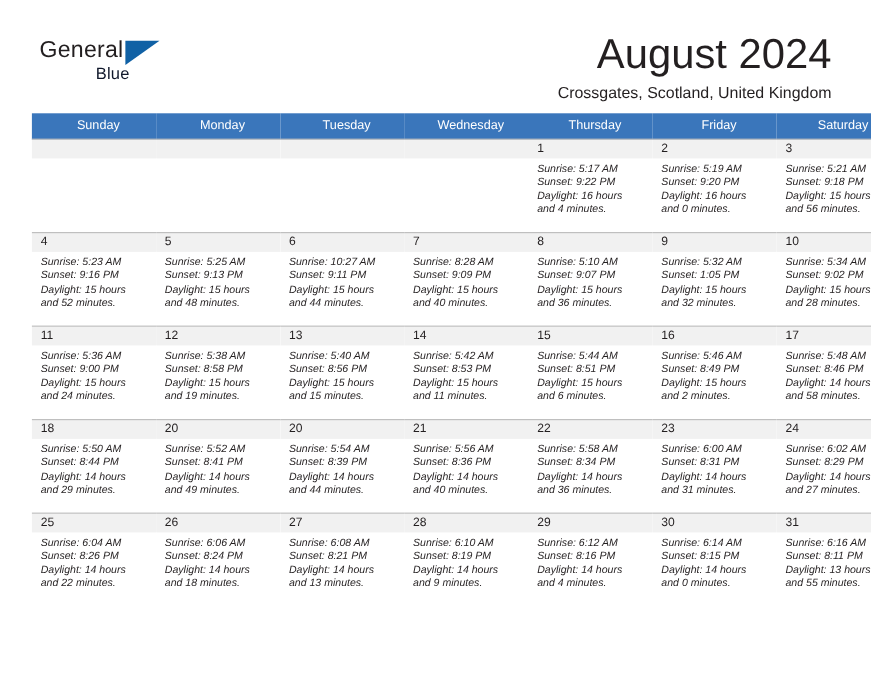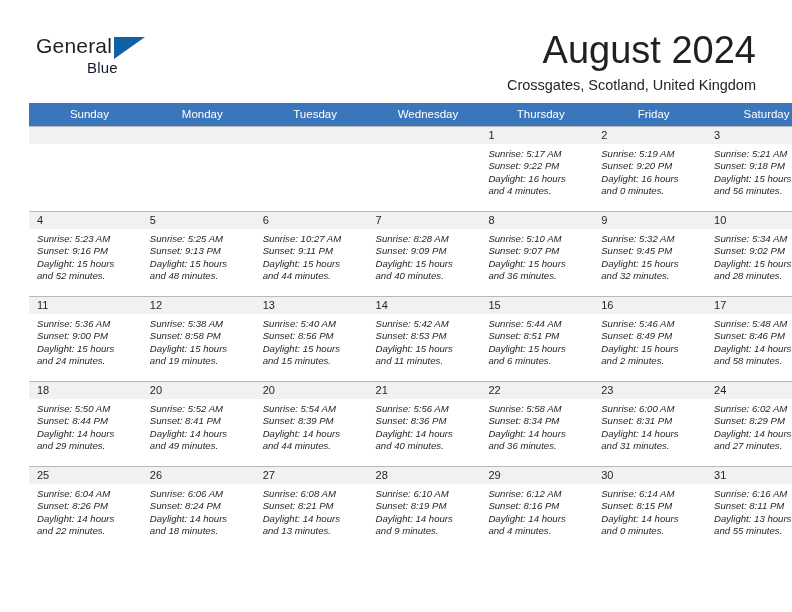--- a/index.html
+++ b/index.html
@@ -250,21 +250,21 @@
                 <div>Sunrise: 5:10 AM</div>
                 <div>Sunset: 9:07 PM</div>
                 <div>Daylight: 15 hours</div>
                 <div>and 36 minutes.</div>
               </div>
             </td>
             <td class="daycell">
               <div class="numband">9</div>
               <div class="detail">
                 <div>Sunrise: 5:32 AM</div>
-                <div>Sunset: 9:45 PM</div>
+                <div>Sunset: 1:05 PM</div>
                 <div>Daylight: 15 hours</div>
                 <div>and 32 minutes.</div>
               </div>
             </td>
             <td class="daycell">
               <div class="numband">10</div>
               <div class="detail">
                 <div>Sunrise: 5:34 AM</div>
                 <div>Sunset: 9:02 PM</div>
                 <div>Daylight: 15 hours</div>

